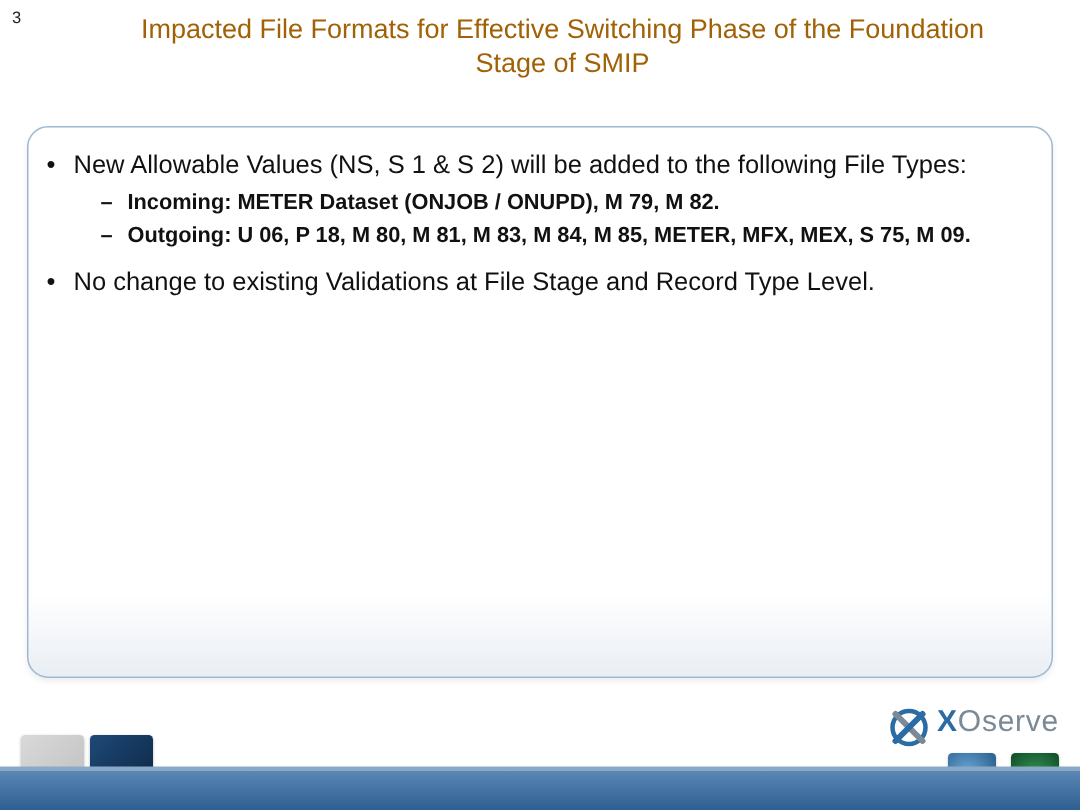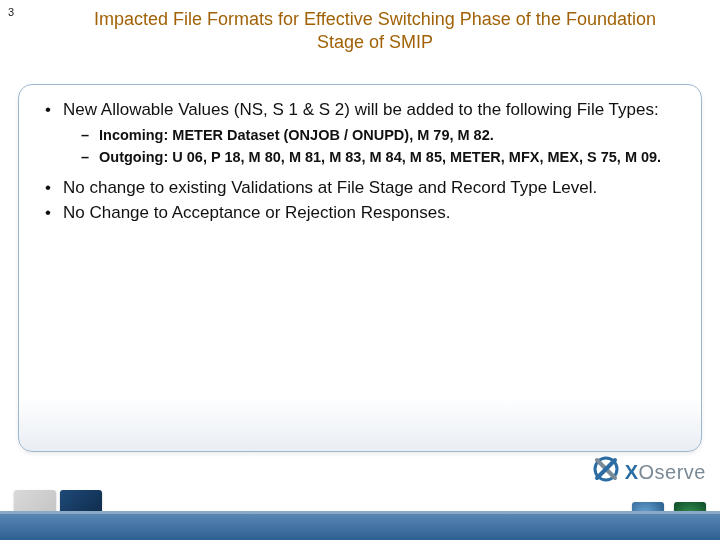--- a/index.html
+++ b/index.html
@@ -7,21 +7,21 @@
   .slide { position: relative; width: 720px; height: 540px; background: #fff; }
   .pagenum { position: absolute; top: 6px; left: 8px; font-size: 11px; color: #222; }
   .title { position: absolute; top: 8px; left: 70px; right: 40px; text-align: center; font-size: 18px; line-height: 1.25; color: #a16207; font-weight: 400; }
   .content-frame {
     position: absolute;
     top: 84px; left: 18px; right: 18px; bottom: 88px;
     border: 1px solid #9db7d0;
     border-radius: 14px;
     background: linear-gradient(to bottom, #ffffff 0%, #ffffff 85%, #e9eef4 100%);
     box-shadow: 0 2px 4px rgba(0,0,0,0.08);
-    padding: 14px 20px 14px 26px;
+    padding: 14px 20px 14px 12px;
   }
   .content-frame ul { list-style: none; }
   .b1 { position: relative; font-size: 17px; color: #111; line-height: 1.35; padding-left: 18px; margin-bottom: 2px; }
   .b1::before { content: "•"; position: absolute; left: 0; top: 0; }
   .sub { margin: 4px 0 10px 36px; font-weight: bold; }
   .b2 { position: relative; font-size: 14.5px; color: #111; line-height: 1.35; padding-left: 18px; margin-bottom: 2px; }
   .b2::before { content: "–"; position: absolute; left: 0; top: 0; }
   .footer {
     position: absolute; left: 0; right: 0; bottom: 0; height: 78px;
   }
@@ -31,21 +31,21 @@
   }
   .footer-bar::before {
     content: ""; position: absolute; left: 0; right: 0; top: -3px; height: 3px;
     background: #8aa9c7;
   }
   .thumbs { position: absolute; left: 14px; bottom: 8px; display: flex; gap: 4px; }
   .thumb { width: 42px; height: 42px; border-radius: 3px; box-shadow: 0 1px 2px rgba(0,0,0,0.3); }
   .t1 { background: linear-gradient(135deg,#d9d9d9,#bfbfbf); }
   .t2 { background: linear-gradient(135deg,#1e4a78,#0c2340); }
   .logo-block { position: absolute; right: 14px; bottom: 6px; text-align: right; }
-  .logo { display: flex; align-items: flex-end; justify-content: flex-end; gap: 4px; margin-bottom: 18px; }
+  .logo { display: flex; align-items: flex-start; justify-content: flex-end; gap: 4px; margin-bottom: 2px; }
   .logo-x {
     width: 30px; height: 30px; position: relative;
   }
   .logo-x svg { width: 30px; height: 30px; display: block; }
   .logo-word { font-size: 20px; font-weight: 600; letter-spacing: 0.5px; color: #2a6ca3; }
   .logo-word .light { color: #7a8a96; font-weight: 500; }
   .motto-row { display: flex; align-items: center; justify-content: flex-end; gap: 5px; font-size: 9px; color: #5d7a92; }
   .chev { color: #3c7ab0; font-weight: bold; }
   .thumb-sq { width: 32px; height: 32px; border-radius: 3px; margin-left: 4px; box-shadow: 0 1px 2px rgba(0,0,0,0.25); display: inline-block; vertical-align: middle; }
   .sqA { background: radial-gradient(circle at 40% 40%, #6ba7d6, #1d4e7c); }
@@ -62,21 +62,20 @@
   <div class="title">Impacted File Formats for Effective Switching Phase of the Foundation Stage of SMIP</div>
 
   <div class="content-frame">
     <ul>
       <li class="b1">New Allowable Values (NS, S 1 &amp; S 2) will be added to the following File Types:</li>
       <ul class="sub">
         <li class="b2">Incoming: METER Dataset (ONJOB / ONUPD), M 79, M 82.</li>
         <li class="b2">Outgoing: U 06, P 18, M 80, M 81, M 83, M 84, M 85, METER, MFX, MEX, S 75, M 09.</li>
       </ul>
       <li class="b1">No change to existing Validations at File Stage and Record Type Level.</li>
-      <li class="b1">No Change to Acceptance or Rejection Responses.</li>
     </ul>
   </div>
 
   <div class="footer">
     <div class="thumbs">
       <div class="thumb t1"></div>
       <div class="thumb t2"></div>
     </div>
 
     <div class="logo-block">

